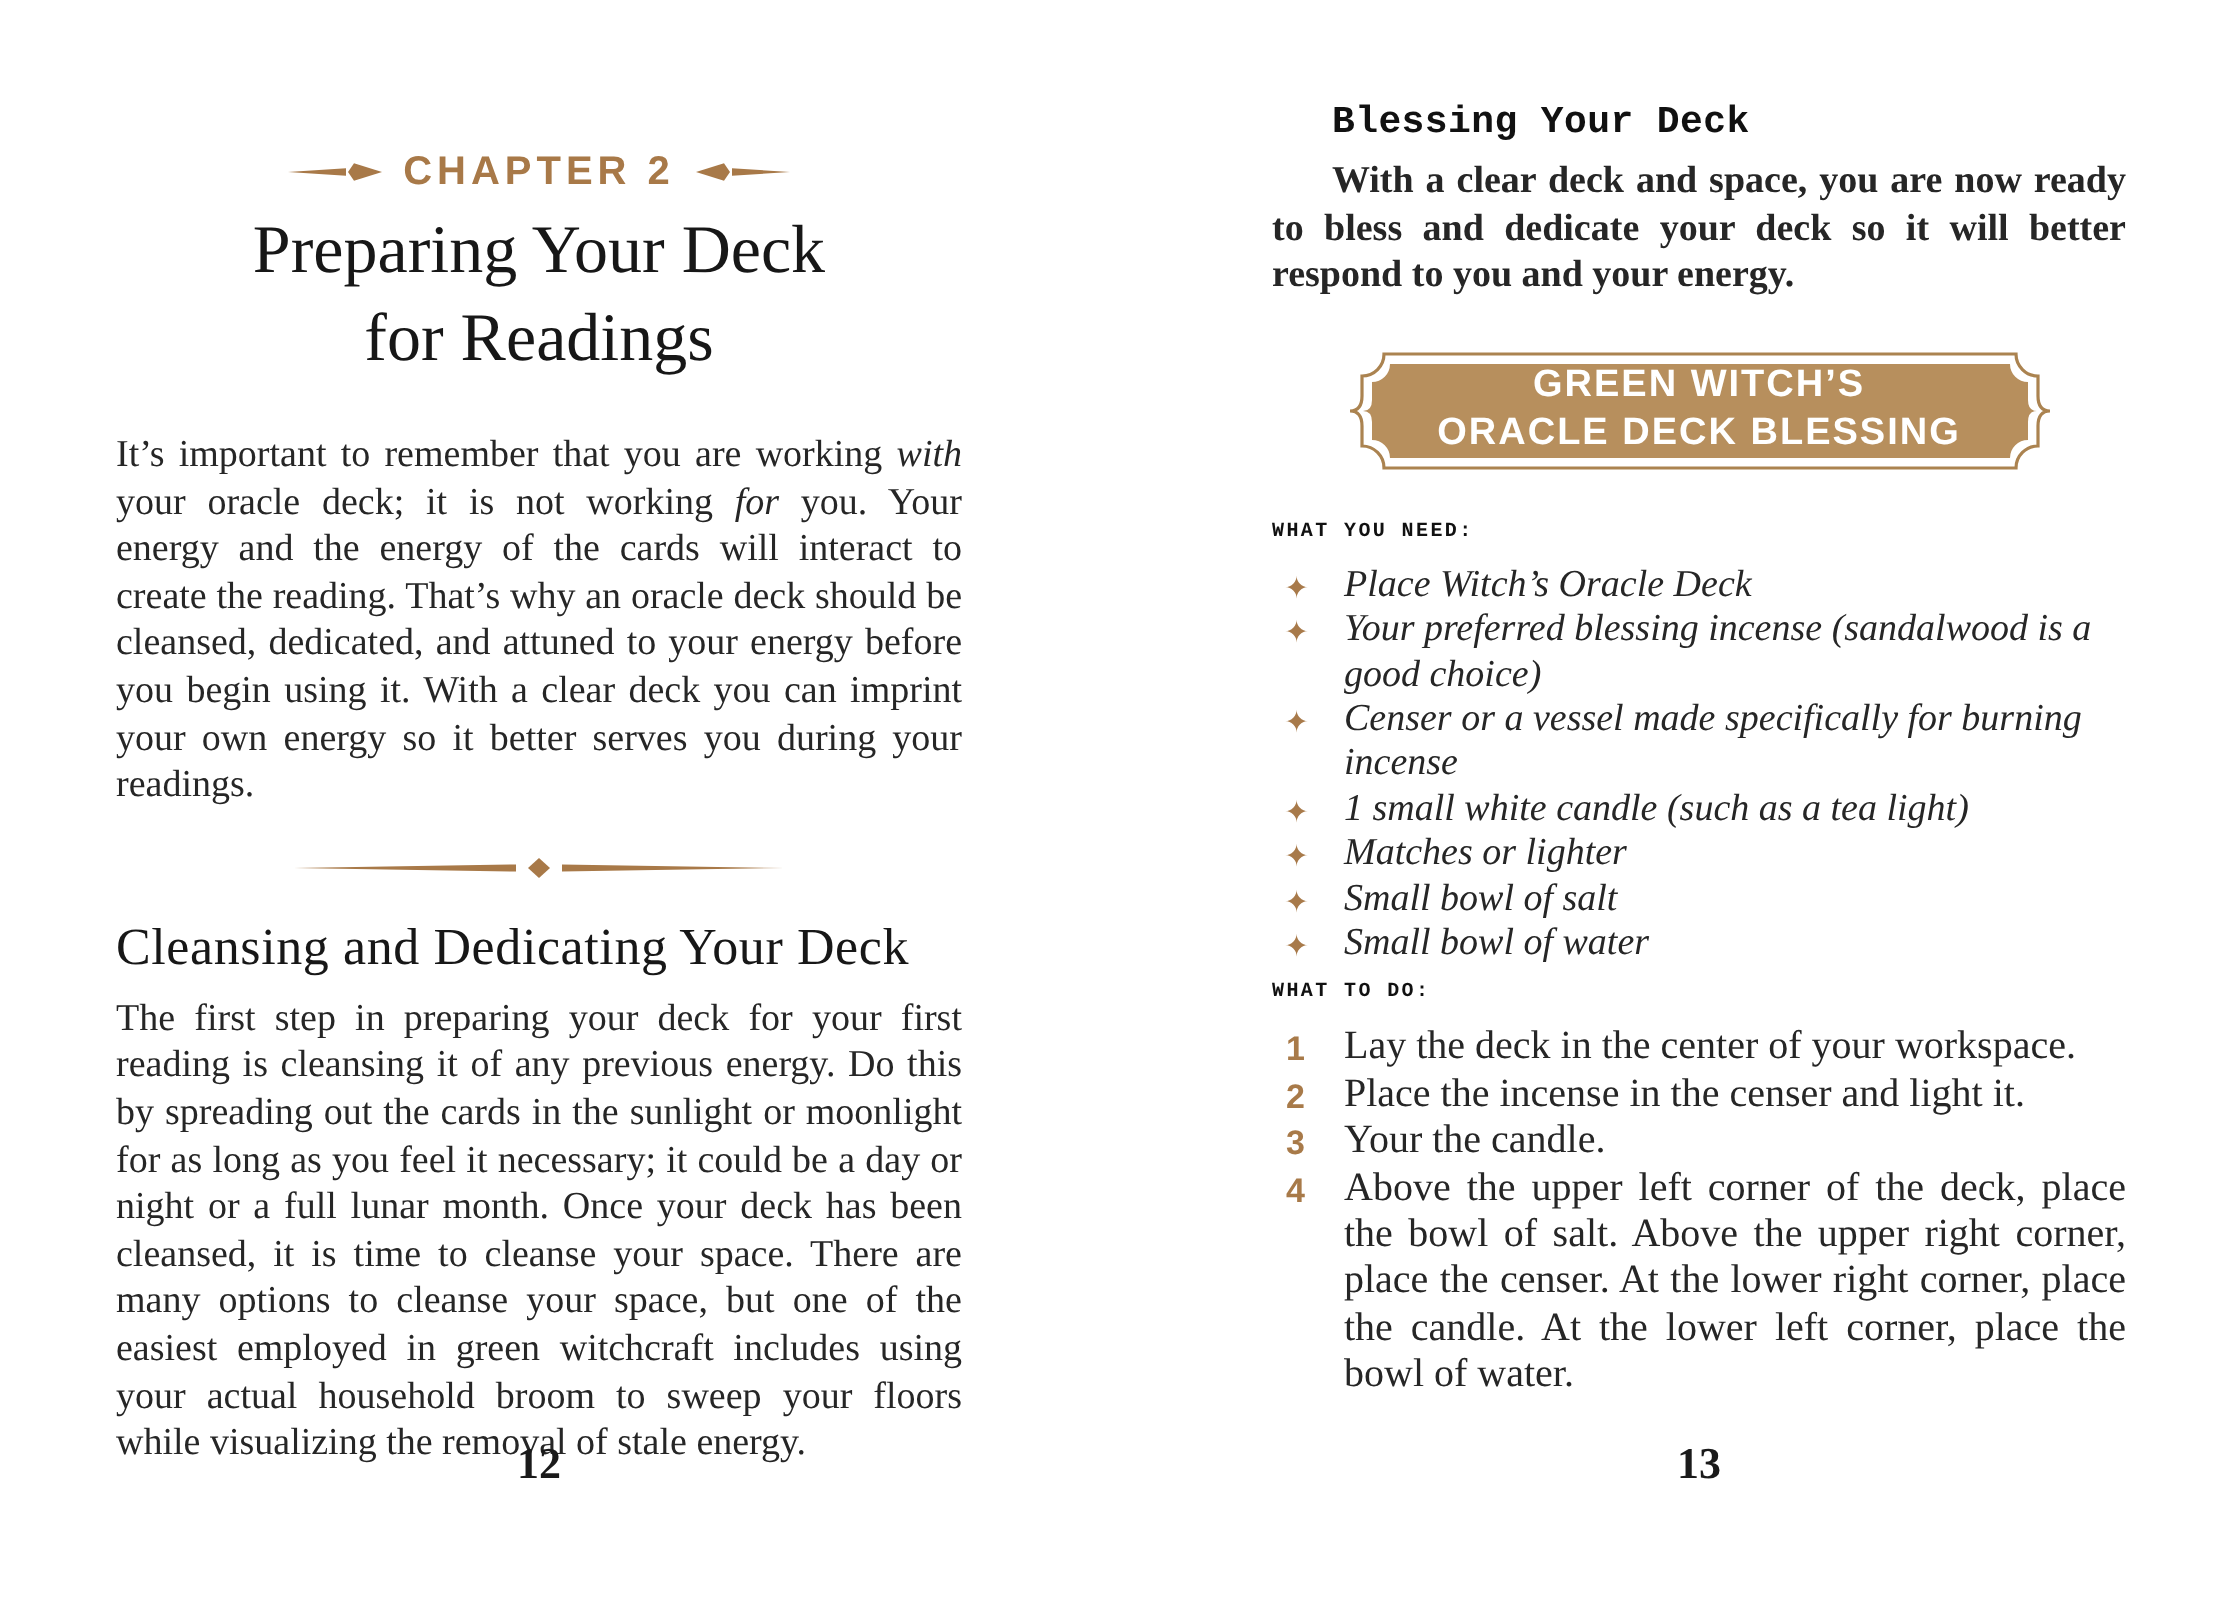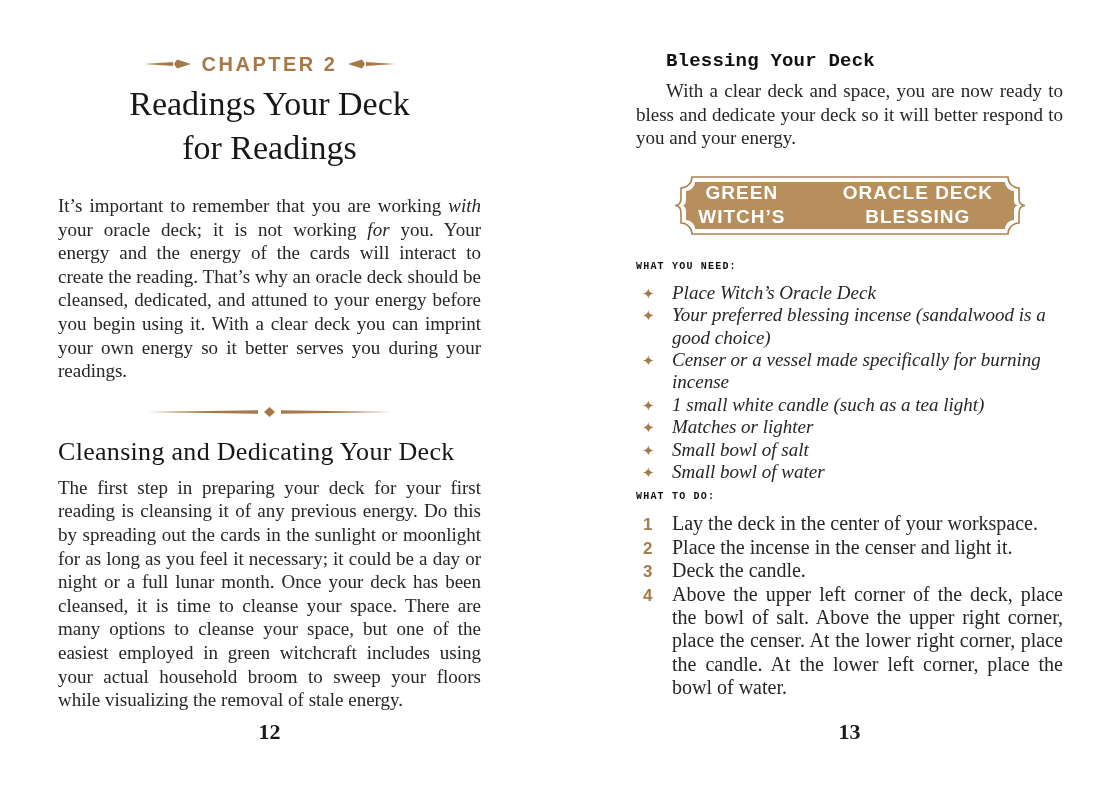--- a/index.html
+++ b/index.html
@@ -11,21 +11,21 @@
     overflow: hidden;
   }
   .spread { display: flex; width: 1120px; height: 800px; }
   .page { position: relative; width: 560px; height: 800px; }
 
   
   .left-col { position: absolute; left: 58px; top: 52px; width: 423px; }
   .eyebrow {
     display: flex; align-items: center; justify-content: center; gap: 10px;
     color: #a87948; font-family: "Liberation Sans", sans-serif;
-    font-weight: bold; font-size: 20px; letter-spacing: 2.5px; height: 24px;
+    font-weight: bold; font-size: 20px; letter-spacing: 2.5px; height: 24px; margin-top: 22px;
   }
   .eyebrow svg { display: block; }
   .book-title {
     margin-top: 6px; text-align: center; font-size: 34px; line-height: 44px;
     color: #171717; font-weight: normal;
   }
   .body-text {
     margin-top: 24px; font-size: 19px; line-height: 23.6px;
     text-align: justify; color: #262626;
   }
@@ -36,27 +36,27 @@
   }
   .body-text2 { margin-top: 9px; }
 
   
   .right-col { position: absolute; left: 76px; top: 50px; width: 427px; }
   .sans-h {
     font-family: Liberation Mono, monospace; font-weight: bold;
     color: #111111;
   }
   .blessing-h { font-size: 19px; margin-left: 30px; letter-spacing: 0.2px; }
-  .intro-r { margin-top: 7px; text-indent: 30px; }
+  .intro-r { margin-top: 7px; text-indent: 30px; font-weight: bold; }
 
   .plaque { position: relative; width: 352px; height: 63px; margin: 24px auto 0; }
   .plaque svg { position: absolute; left: 0; top: 0; }
   .plaque-text {
     position: absolute; left: 0; top: 0; width: 100%; height: 100%;
-    display: flex; align-items: center; justify-content: center;
+    display: flex; flex-direction: column; align-items: center; justify-content: center;
     font-family: "Liberation Sans", sans-serif; font-weight: bold;
     font-size: 19px; line-height: 24px; letter-spacing: 1px; color: #ffffff;
     text-align: center;
   }
   .mini-h { margin-top: 24px; font-size: 10px; letter-spacing: 1.2px; }
 
   ul.need-list { margin-top: 10px; list-style: none; }
   ul.need-list li {
     position: relative; padding-left: 36px; font-style: italic;
     font-size: 19px; line-height: 22.4px; color: #262626;
@@ -104,21 +104,21 @@
         <span>CHAPTER 2</span>
         <span style="transform:scaleX(-1);display:inline-block;">
           <svg width="48" height="12" viewBox="0 0 48 12" fill="#a87948" xmlns="http://www.w3.org/2000/svg">
             <path d="M0 6 L29 4.1 L29 7.9 Z"></path>
             <path d="M30 6 L33 1.6 L47 6 L33 10.4 Z"></path>
           </svg>
         </span>
       </div>
 
       <h1 class="book-title">
-        <span>Readings Your Deck</span><br>
+        <span>Preparing Your Deck</span><br>
         <span>for Readings</span>
       </h1>
 
       <p class="body-text"><span>It’s important to remember that you are working </span><em>with</em><span> your oracle deck; it is not working </span><em>for</em><span> you. Your energy and the energy of the cards will interact to create the reading. That’s why an oracle deck should be cleansed, dedicated, and attuned to your energy before you begin using it. With a clear deck you can imprint your own energy so it better serves you during your readings.</span></p>
 
       <span>
         <svg class="divider" viewBox="0 0 245 14" fill="#a87948" xmlns="http://www.w3.org/2000/svg">
           <path d="M0 7 L111 5.2 L111 8.8 Z"></path>
           <path d="M122.5 2 L128 7 L122.5 12 L117 7 Z"></path>
           <path d="M134 5.2 L245 7 L134 8.8 Z"></path>
@@ -163,21 +163,21 @@
         <li><span class="star">✦</span><span>Matches or lighter</span></li>
         <li><span class="star">✦</span><span>Small bowl of salt</span></li>
         <li><span class="star">✦</span><span>Small bowl of water</span></li>
       </ul>
 
       <h4 class="sans-h mini-h todo-h">WHAT TO DO:</h4>
 
       <ol class="todo-list">
         <li><span class="num">1</span><span>Lay the deck in the center of your workspace.</span></li>
         <li><span class="num">2</span><span>Place the incense in the censer and light it.</span></li>
-        <li><span class="num">3</span><span>Deck the candle.</span></li>
+        <li><span class="num">3</span><span>Your the candle.</span></li>
         <li><span class="num">4</span><span>Above the upper left corner of the deck, place the bowl of salt. Above the upper right corner, place the censer. At the lower right corner, place the candle. At the lower left corner, place the bowl of water.</span></li>
       </ol>
 
     </div>
     <div class="pageno pageno-right">13</div>
   </div>
 
 </div>
 
 </body></html>

